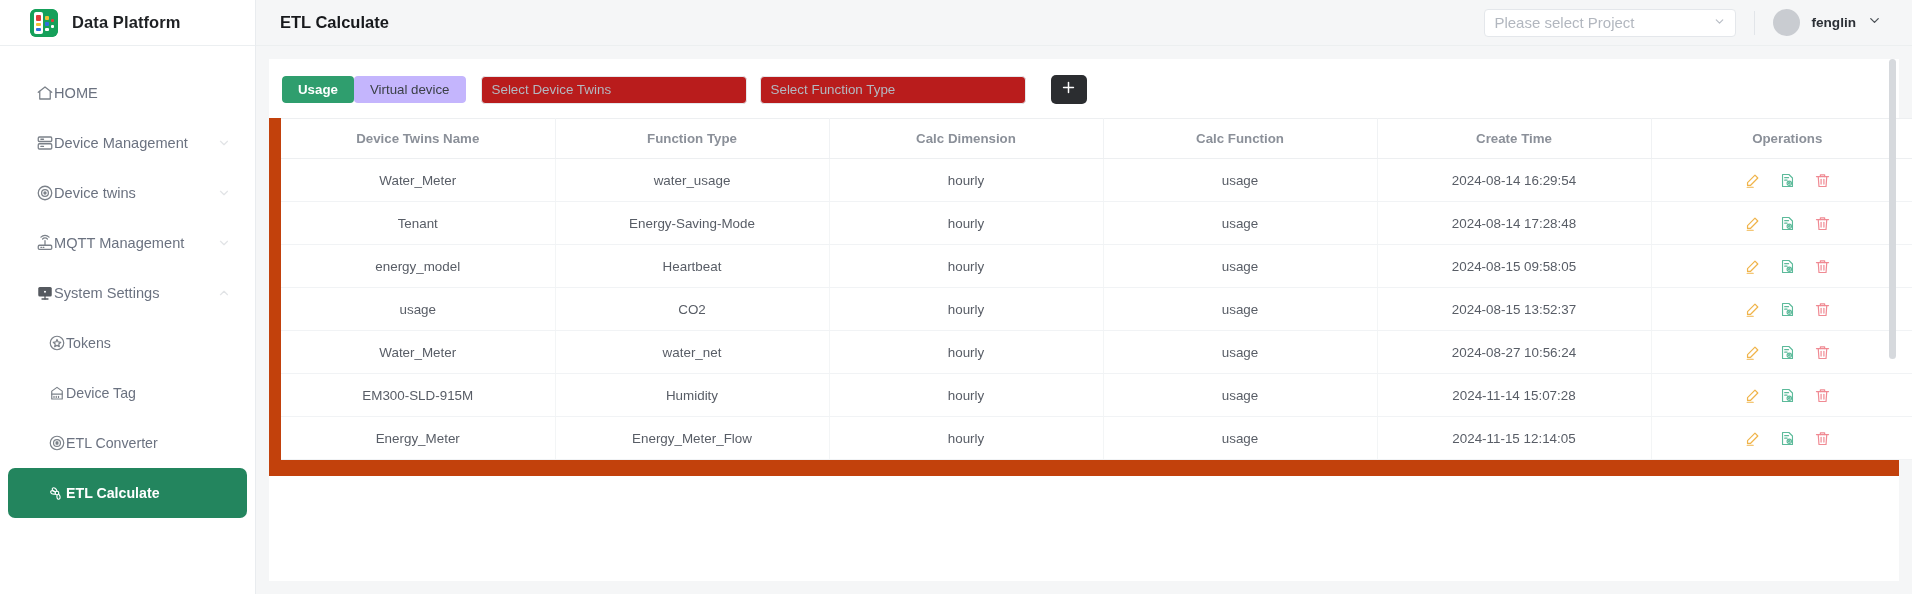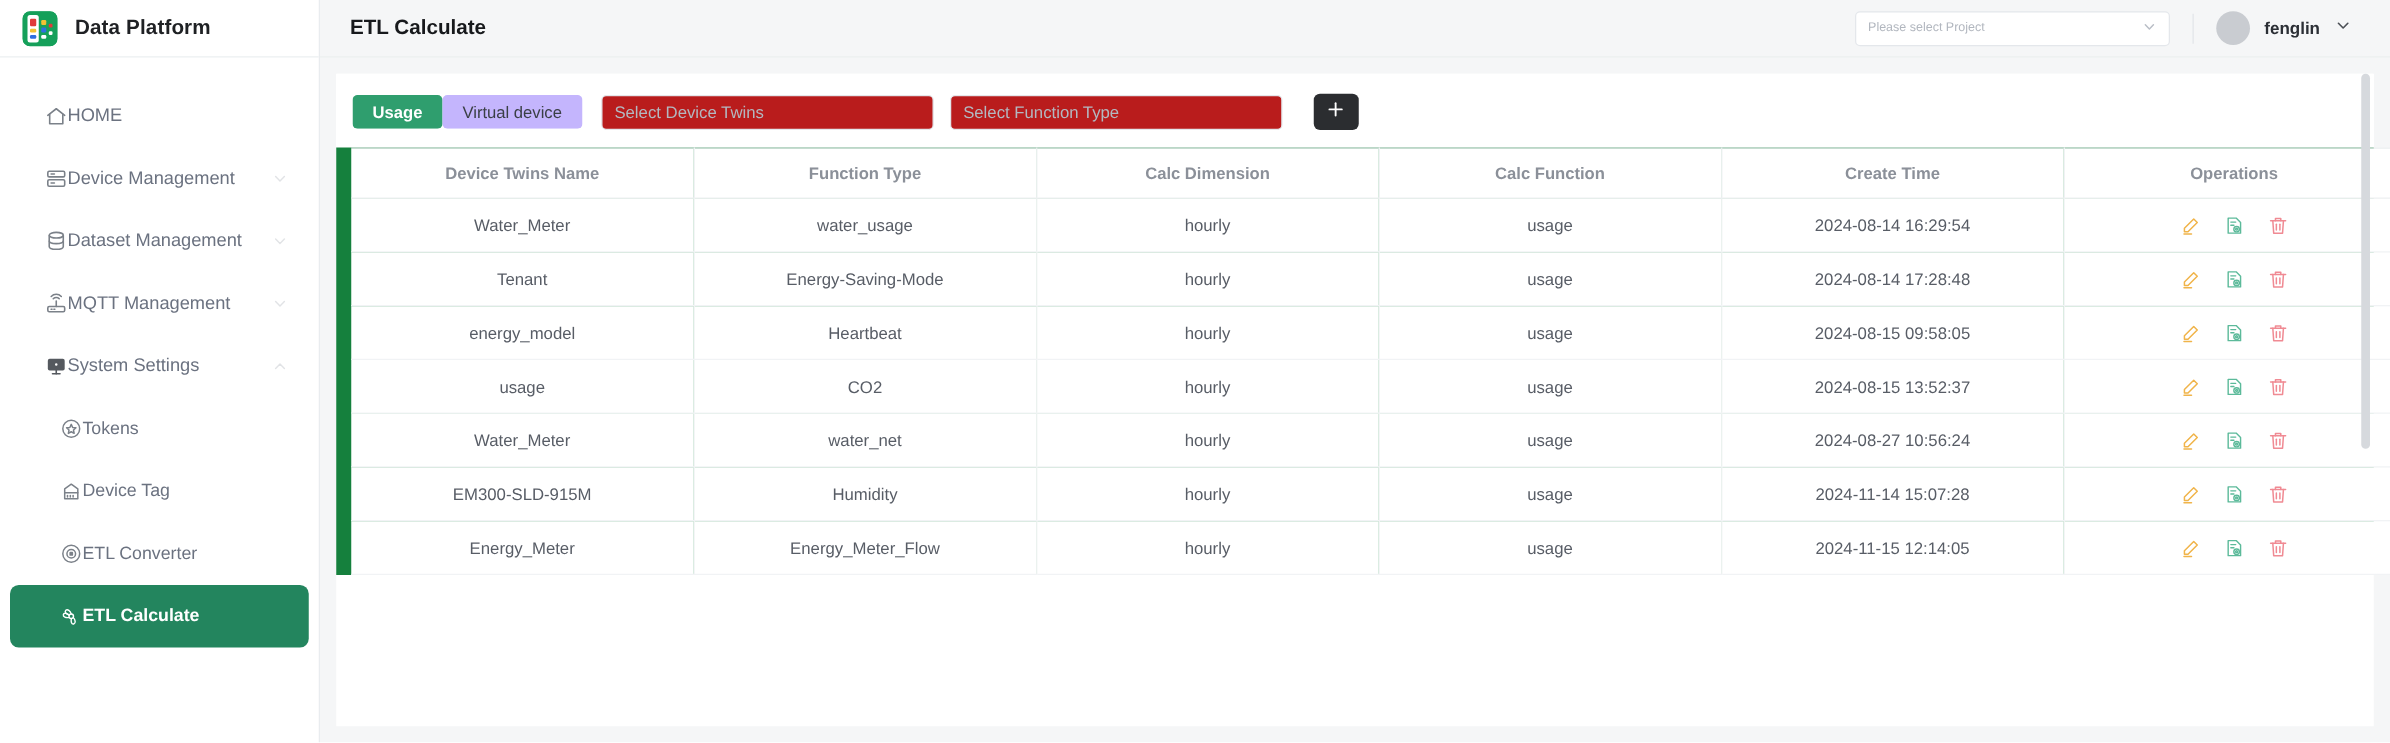--- a/index.html
+++ b/index.html
@@ -14,21 +14,21 @@
   
   .sidebar {
     width: 256px; min-width: 256px; height: 594px;
     background: #ffffff;
     border-right: 1px solid #e9ecef;
     display: flex; flex-direction: column;
     position: relative;
   }
   .brand {
     height: 46px; display: flex; align-items: center;
-    padding-left: 18px; gap: 14px;
+    padding-left: 30px; gap: 14px;
     border-bottom: 1px solid #eceff1;
   }
   .brand-logo {
     width: 28px; height: 28px; border-radius: 6px;
     background: #15a05a;
     position: relative; flex: 0 0 auto;
     display: flex; align-items: center; justify-content: center;
     overflow: hidden;
   }
   .brand-title {
@@ -64,21 +64,21 @@
     display: flex; align-items: center;
     padding: 0 30px 0 24px;
     border-bottom: 1px solid #eceff0;
   }
   .page-title { font-size: 16.5px; font-weight: bold; color: #17191c; }
   .topbar-right { margin-left: auto; display: flex; align-items: center; gap: 0; }
   .project-select {
     width: 252px; height: 28px; background: #fff;
     border: 1px solid #e4e7eb; border-radius: 4px;
     display: flex; align-items: center; padding: 0 9px;
-    font-size: 10px; color: #b2b7bf; cursor: pointer;
+    font-size: 15px; color: #b2b7bf; cursor: pointer;
   }
   .project-select .ps-label { flex: 1; white-space: nowrap; }
   .topbar-div {
     width: 1px; height: 24px; background: #e2e5e9; margin: 0 18px;
   }
   .user-box { display: flex; align-items: center; gap: 11px; cursor: pointer; }
   .avatar { width: 27px; height: 27px; border-radius: 50%; background: #c9ccd1; }
   .user-name { font-size: 13.6px; font-weight: bold; color: #2b2f35; }
 
   .content {
@@ -110,21 +110,21 @@
     display: flex; align-items: center; cursor: text;
     margin-right: 13px;
   }
   .add-btn {
     width: 36px; height: 29px; background: #2b2d30; border-radius: 5px;
     display: flex; align-items: center; justify-content: center;
     color: #fff; cursor: pointer; margin-left: 12px;
   }
 
   
-  .table-wrap { padding: 0 12px 0 12px; background: #15803d; }
+  .table-wrap { padding: 0 12px 16px 12px; background: #c2410c; }
   table.grid { width: 1642px; border-collapse: collapse; table-layout: fixed; }
   table.grid th {
     height: 40px; font-size: 13.3px; font-weight: bold; color: #8b9099;
     text-align: center; background: #fff;
     border-top: 1px solid #edeff1;
     border-bottom: 1px solid #edeff1;
     border-right: 1px solid #f0f2f4;
   }
   table.grid th:last-child { border-right: none; }
   table.grid td {
@@ -193,36 +193,36 @@
             </svg>
         </span>
         <span class="lbl">Device Management</span>
         <span class="chev">
           <svg class="chev" viewBox="0 0 24 24" fill="none" stroke="#aeb3ba" stroke-width="2" stroke-linecap="round" stroke-linejoin="round">
               <polyline points="6 9 12 15 18 9"></polyline>
             </svg>
         </span>
       </div>
 
-
       <div class="nav-item">
         <span class="ico">
           <svg class="ico" viewBox="0 0 24 24" fill="none" stroke="#7b8189" stroke-width="1.7">
-              <ellipse cx="12" cy="5.5" rx="7.5" ry="3"></ellipse>
-              <path d="M4.5 5.5v6c0 1.7 3.4 3 7.5 3s7.5-1.3 7.5-3v-6"></path>
-              <path d="M4.5 11.5v6c0 1.7 3.4 3 7.5 3s7.5-1.3 7.5-3v-6"></path>
-            </svg>
-        </span>
-        <span class="lbl">Dataset Management</span>
+              <circle cx="12" cy="12" r="9"></circle>
+              <circle cx="12" cy="12" r="4.5"></circle>
+              <circle cx="12" cy="12" r="1.4" fill="#7b8189"></circle>
+            </svg>
+        </span>
+        <span class="lbl">Device twins</span>
         <span class="chev">
           <svg class="chev" viewBox="0 0 24 24" fill="none" stroke="#aeb3ba" stroke-width="2" stroke-linecap="round" stroke-linejoin="round">
               <polyline points="6 9 12 15 18 9"></polyline>
             </svg>
         </span>
       </div>
+
 
       <div class="nav-item">
         <span class="ico">
           <svg class="ico" viewBox="0 0 24 24" fill="none" stroke="#7b8189" stroke-width="1.7" stroke-linecap="round">
               <rect x="3" y="15" width="18" height="5.5" rx="1.5"></rect>
               <line x1="6.5" y1="17.8" x2="7.5" y2="17.8"></line>
               <line x1="9.5" y1="17.8" x2="10.5" y2="17.8"></line>
               <path d="M12 15V9"></path>
               <path d="M8.8 6.6a4.5 4.5 0 0 1 6.4 0"></path>
               <path d="M6.6 4.2a7.6 7.6 0 0 1 10.8 0"></path>

